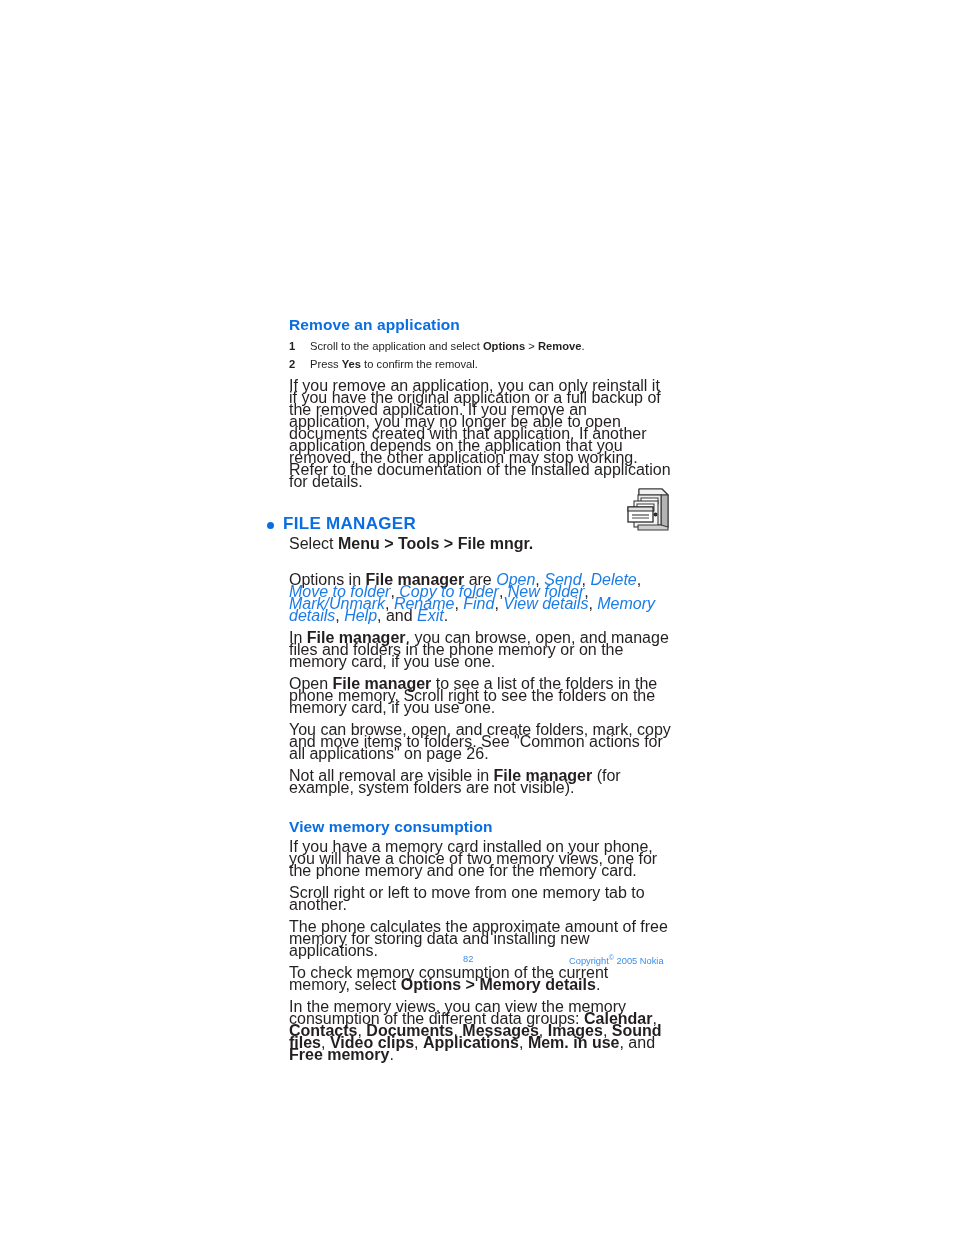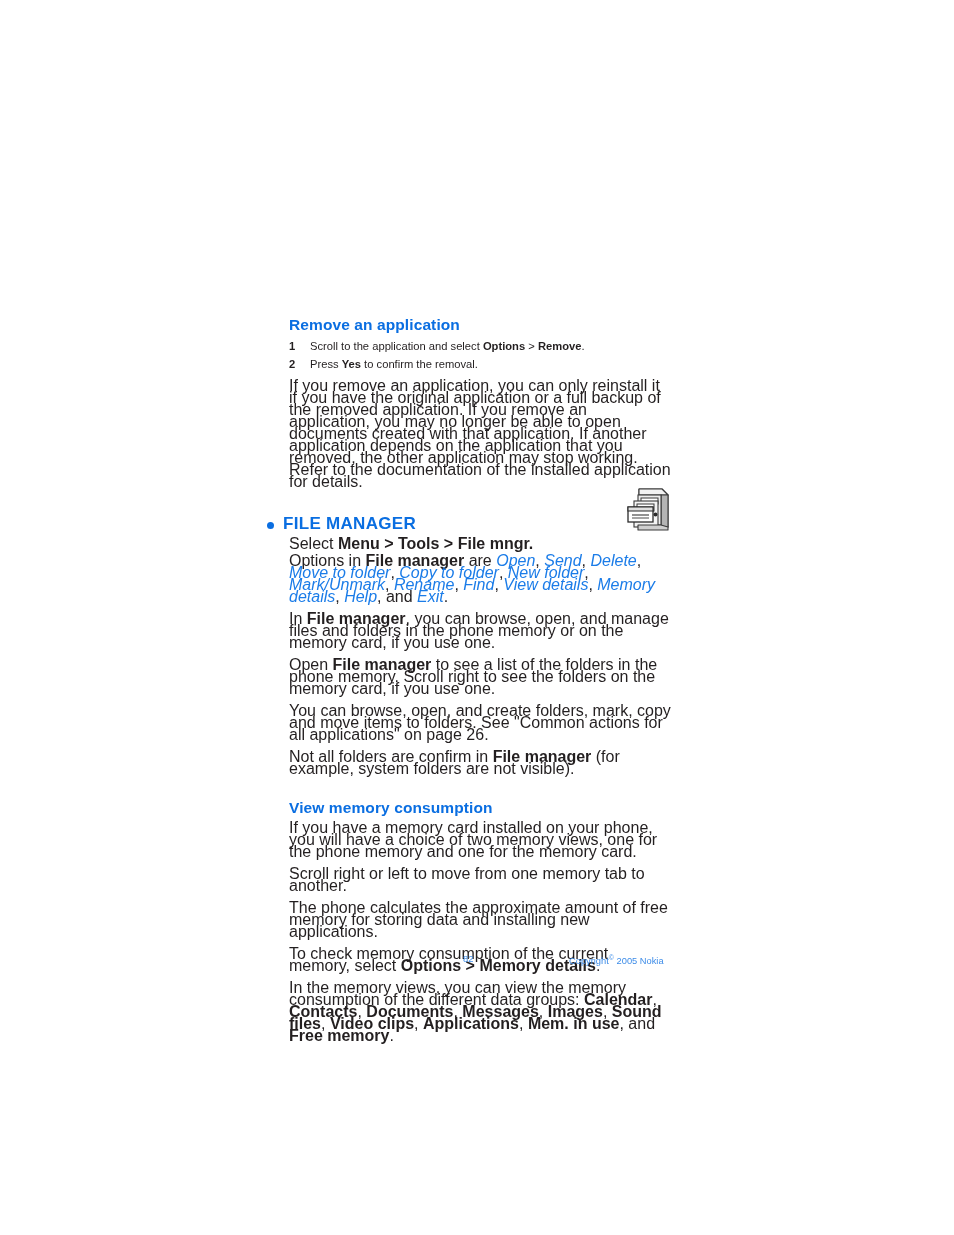--- a/index.html
+++ b/index.html
@@ -67,21 +67,21 @@
     line-height: 1.1;
   }
 
   p.body {
     font-size: 16px;
     line-height: 12px;
     margin: 0 0 10px 0;
     color: #231f20;
   }
   p.body.tight {
-    margin-bottom: 5px;
+    margin-bottom: 24px;
   }
 
   b, .b { font-weight: bold; }
 
   .opt {
     color: #1b7ce8;
     font-style: italic;
   }
 
   
@@ -167,21 +167,21 @@
     <p class="body tight"><span>Select </span><b>Menu</b><b> &gt; </b><b>Tools</b><b> &gt; </b><b>File mngr.</b></p>
 
     <p class="body"><span>Options in </span><b>File manager</b><span> are </span><span id="fm-options"><span class="opt">Open</span><span>, </span><span class="opt">Send</span><span>, </span><span class="opt">Delete</span><span>, </span><span class="opt">Move to folder</span><span>, </span><span class="opt">Copy to folder</span><span>, </span><span class="opt">New folder</span><span>, </span><span class="opt">Mark/Unmark</span><span>, </span><span class="opt">Rename</span><span>, </span><span class="opt">Find</span><span>, </span><span class="opt">View details</span><span>, </span><span class="opt">Memory details</span><span>, </span><span class="opt">Help</span><span>, </span><span>and </span><span class="opt">Exit</span><span>.</span></span></p>
 
     <p class="body"><span>In </span><b>File manager</b><span>, you can browse, open, and manage files and folders in the phone memory or on the memory card, if you use one.</span></p>
 
     <p class="body"><span>Open </span><b>File manager</b><span> to see a list of the folders in the phone memory. Scroll right to see the folders on the memory card, if you use one.</span></p>
 
     <p class="body"><span>You can browse, open, and create folders, mark, copy and move items to folders. See "Common actions for all applications" on page 26.</span></p>
 
-    <p class="body"><span>Not all folders are confirm in </span><b>File manager</b><span> (for example, system folders are not visible).</span></p>
+    <p class="body"><span>Not all removal are visible in </span><b>File manager</b><span> (for example, system folders are not visible).</span></p>
 
     <h2 class="section-head" style="margin-top:24px;">View memory consumption</h2>
 
     <p class="body">If you have a memory card installed on your phone, you will have a choice of two memory views, one for the phone memory and one for the memory card.</p>
 
     <p class="body">Scroll right or left to move from one memory tab to another.</p>
 
     <p class="body">The phone calculates the approximate amount of free memory for storing data and installing new applications.</p>
 
     <p class="body"><span>To check memory consumption of the current memory, select </span><b>Options</b><b> &gt; </b><b>Memory details</b><span>.</span></p>

